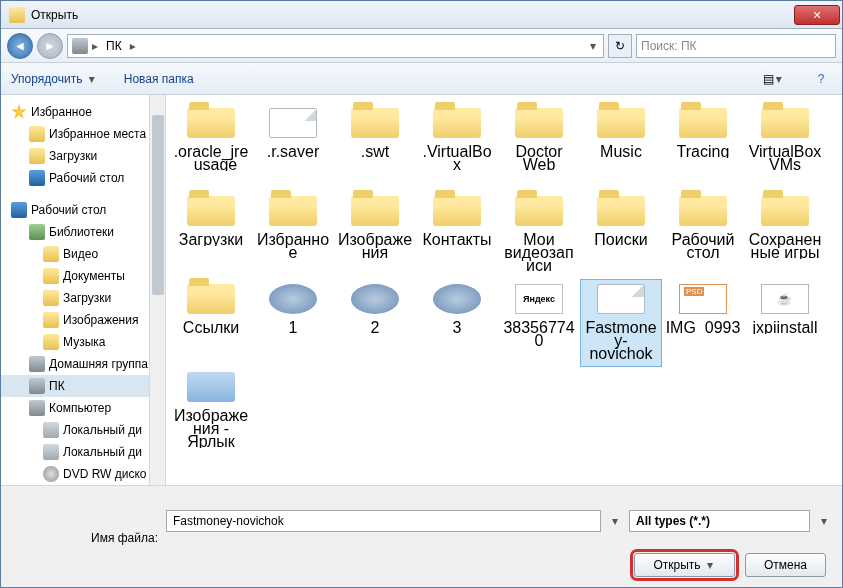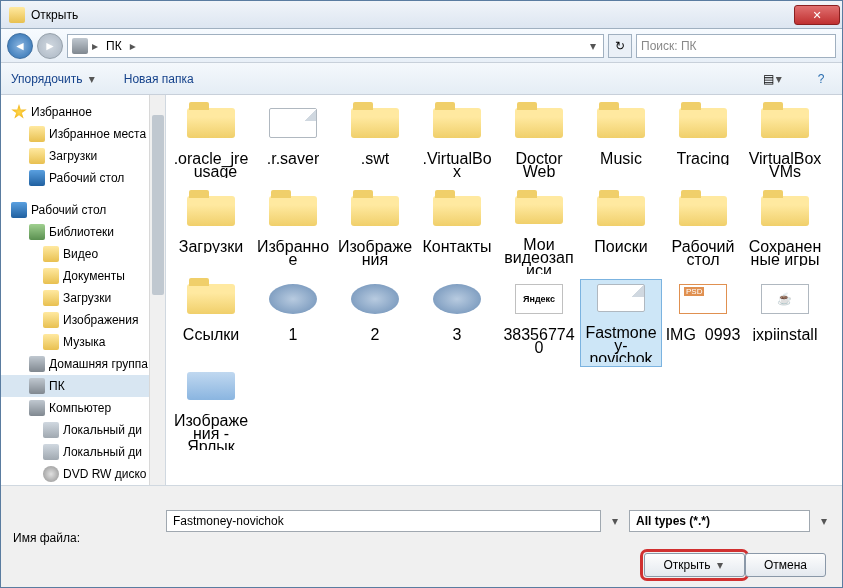--- a/index.html
+++ b/index.html
@@ -31,38 +31,38 @@
 .ti-star{background:radial-gradient(#ffd54a,#e8a200);clip-path:polygon(50% 0,61% 35%,98% 35%,68% 57%,79% 91%,50% 70%,21% 91%,32% 57%,2% 35%,39% 35%);}
 .ti-folder{background:linear-gradient(#ffe9a0,#e8c050);border-radius:2px;}
 .ti-desktop{background:linear-gradient(#5aa0e0,#2060a0);border-radius:2px;}
 .ti-lib{background:linear-gradient(#a0d090,#5a9050);border-radius:2px;}
 .ti-comp{background:linear-gradient(#c0c8d0,#808890);border-radius:2px;}
 .ti-disk{background:linear-gradient(#d0d8e0,#a0a8b0);border-radius:2px;}
 .ti-dvd{background:radial-gradient(#e0e0e0,#909090);border-radius:50%;}
 .content{flex:1;overflow:auto;padding:8px 4px;display:flex;flex-wrap:wrap;align-content:flex-start;}
 .item{width:82px;height:88px;display:flex;flex-direction:column;align-items:center;padding:4px 2px;text-align:center;border:1px solid transparent;}
 .item.sel{background:#cde6f7;border-color:#7bb3e0;}
-.item .fi{width:48px;height:30px;margin-bottom:14px;}
+.item .fi{width:48px;height:30px;margin-bottom:7px;}
 .item .lbl{font-size:16px;line-height:13px;word-break:break-word;max-height:39px;overflow:hidden;}
 .fi-folder{background:linear-gradient(#ffe9a0 30%,#f0cf6a);border-radius:3px;position:relative;}
 .fi-folder::before{content:"";position:absolute;top:-6px;left:2px;width:20px;height:8px;background:#f0cf6a;border-radius:2px 2px 0 0;}
 .fi-file{background:#fff;border:1px solid #b0b8c0;border-radius:2px;position:relative;}
 .fi-file::before{content:"";position:absolute;top:0;right:0;width:12px;height:12px;background:linear-gradient(135deg,#fff 50%,#d0d8e0 50%);}
 .fi-torrent{background:radial-gradient(#b8cbe0,#6a8db5);border-radius:50%;}
 .fi-yandex{background:#fff;border:1px solid #c0c0c0;display:flex;align-items:center;justify-content:center;font-size:9px;font-weight:bold;}
 .fi-psd{background:#fff;border:1px solid #e09050;position:relative;}
 .fi-psd::before{content:"PSD";position:absolute;top:2px;left:4px;font-size:8px;background:#e09050;color:#fff;padding:0 2px;}
 .fi-java{background:#fff;border:1px solid #b0b8c0;display:flex;align-items:center;justify-content:center;}
 .fi-shortcut{background:linear-gradient(#c0d8f0,#8ab5e0);border-radius:3px;}
 .footer{border-top:1px solid #d0d8e0;background:#f0f0f0;padding:10px 12px 10px 12px;}
 .frow{display:flex;align-items:center;gap:8px;margin-bottom:8px;}
-.frow label{width:145px;text-align:left;margin-top:35px;}
+.frow label{width:145px;text-align:right;margin-top:35px;}
 .fname{flex:1;height:22px;border:1px solid #a0a8b0;padding:0 6px;background:#fff;}
 .ftype{width:181px;height:22px;border:1px solid #a0a8b0;padding:0 6px;background:#fff;font-weight:bold;}
-.btns{display:flex;justify-content:flex-end;padding-right:4px;}
+.btns{display:flex;justify-content:flex-end;gap:10px;padding-right:4px;}
 .btn{height:24px;padding:0 18px;border:1px solid #8a98a8;background:linear-gradient(#fdfdfd,#e4e9ef);border-radius:3px;}
 .btn.primary{outline:3px solid #d03030;outline-offset:1px;}
 .dd{width:12px;display:inline-block;text-align:center;color:#555;}
 .scrollhint{position:absolute;right:0;top:0;width:16px;height:100%;background:#f0f0f0;border-left:1px solid #d8d8d8;}
 .scrollhint .thumb{position:absolute;left:2px;width:12px;background:#c0c8d0;border-radius:2px;}
 </style>
 </head>
 <body>
 
 <div class="window">

